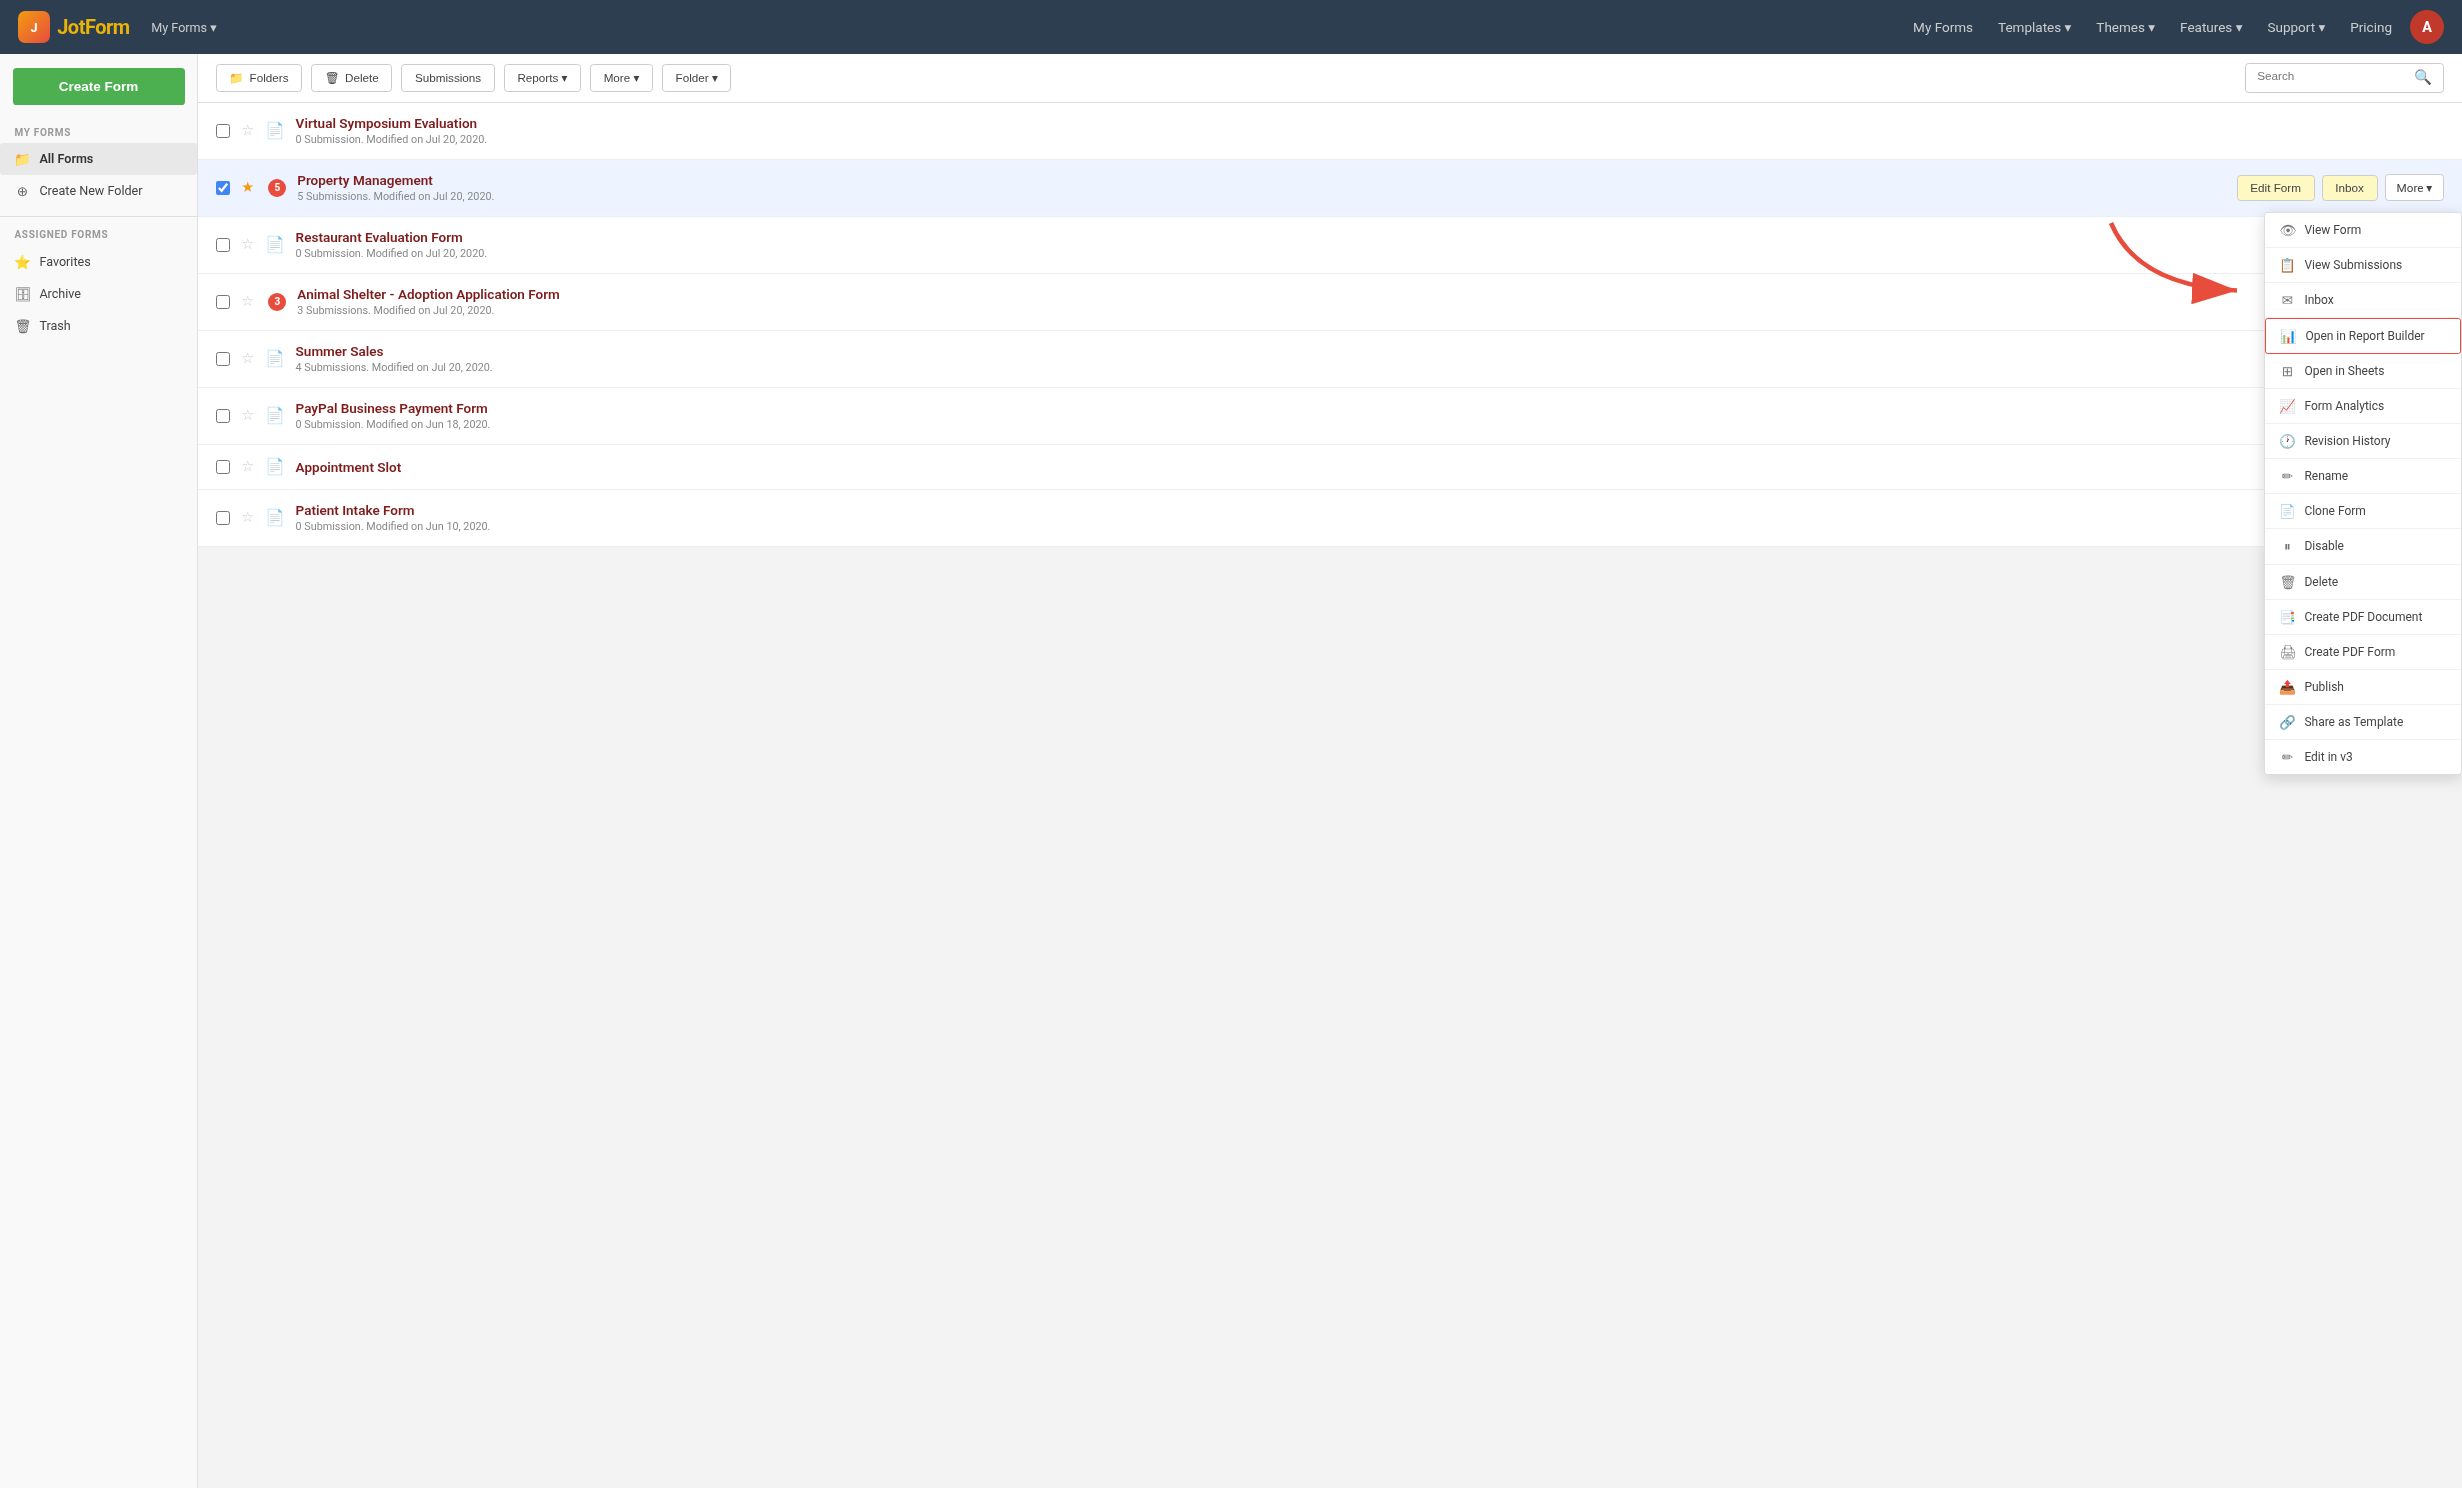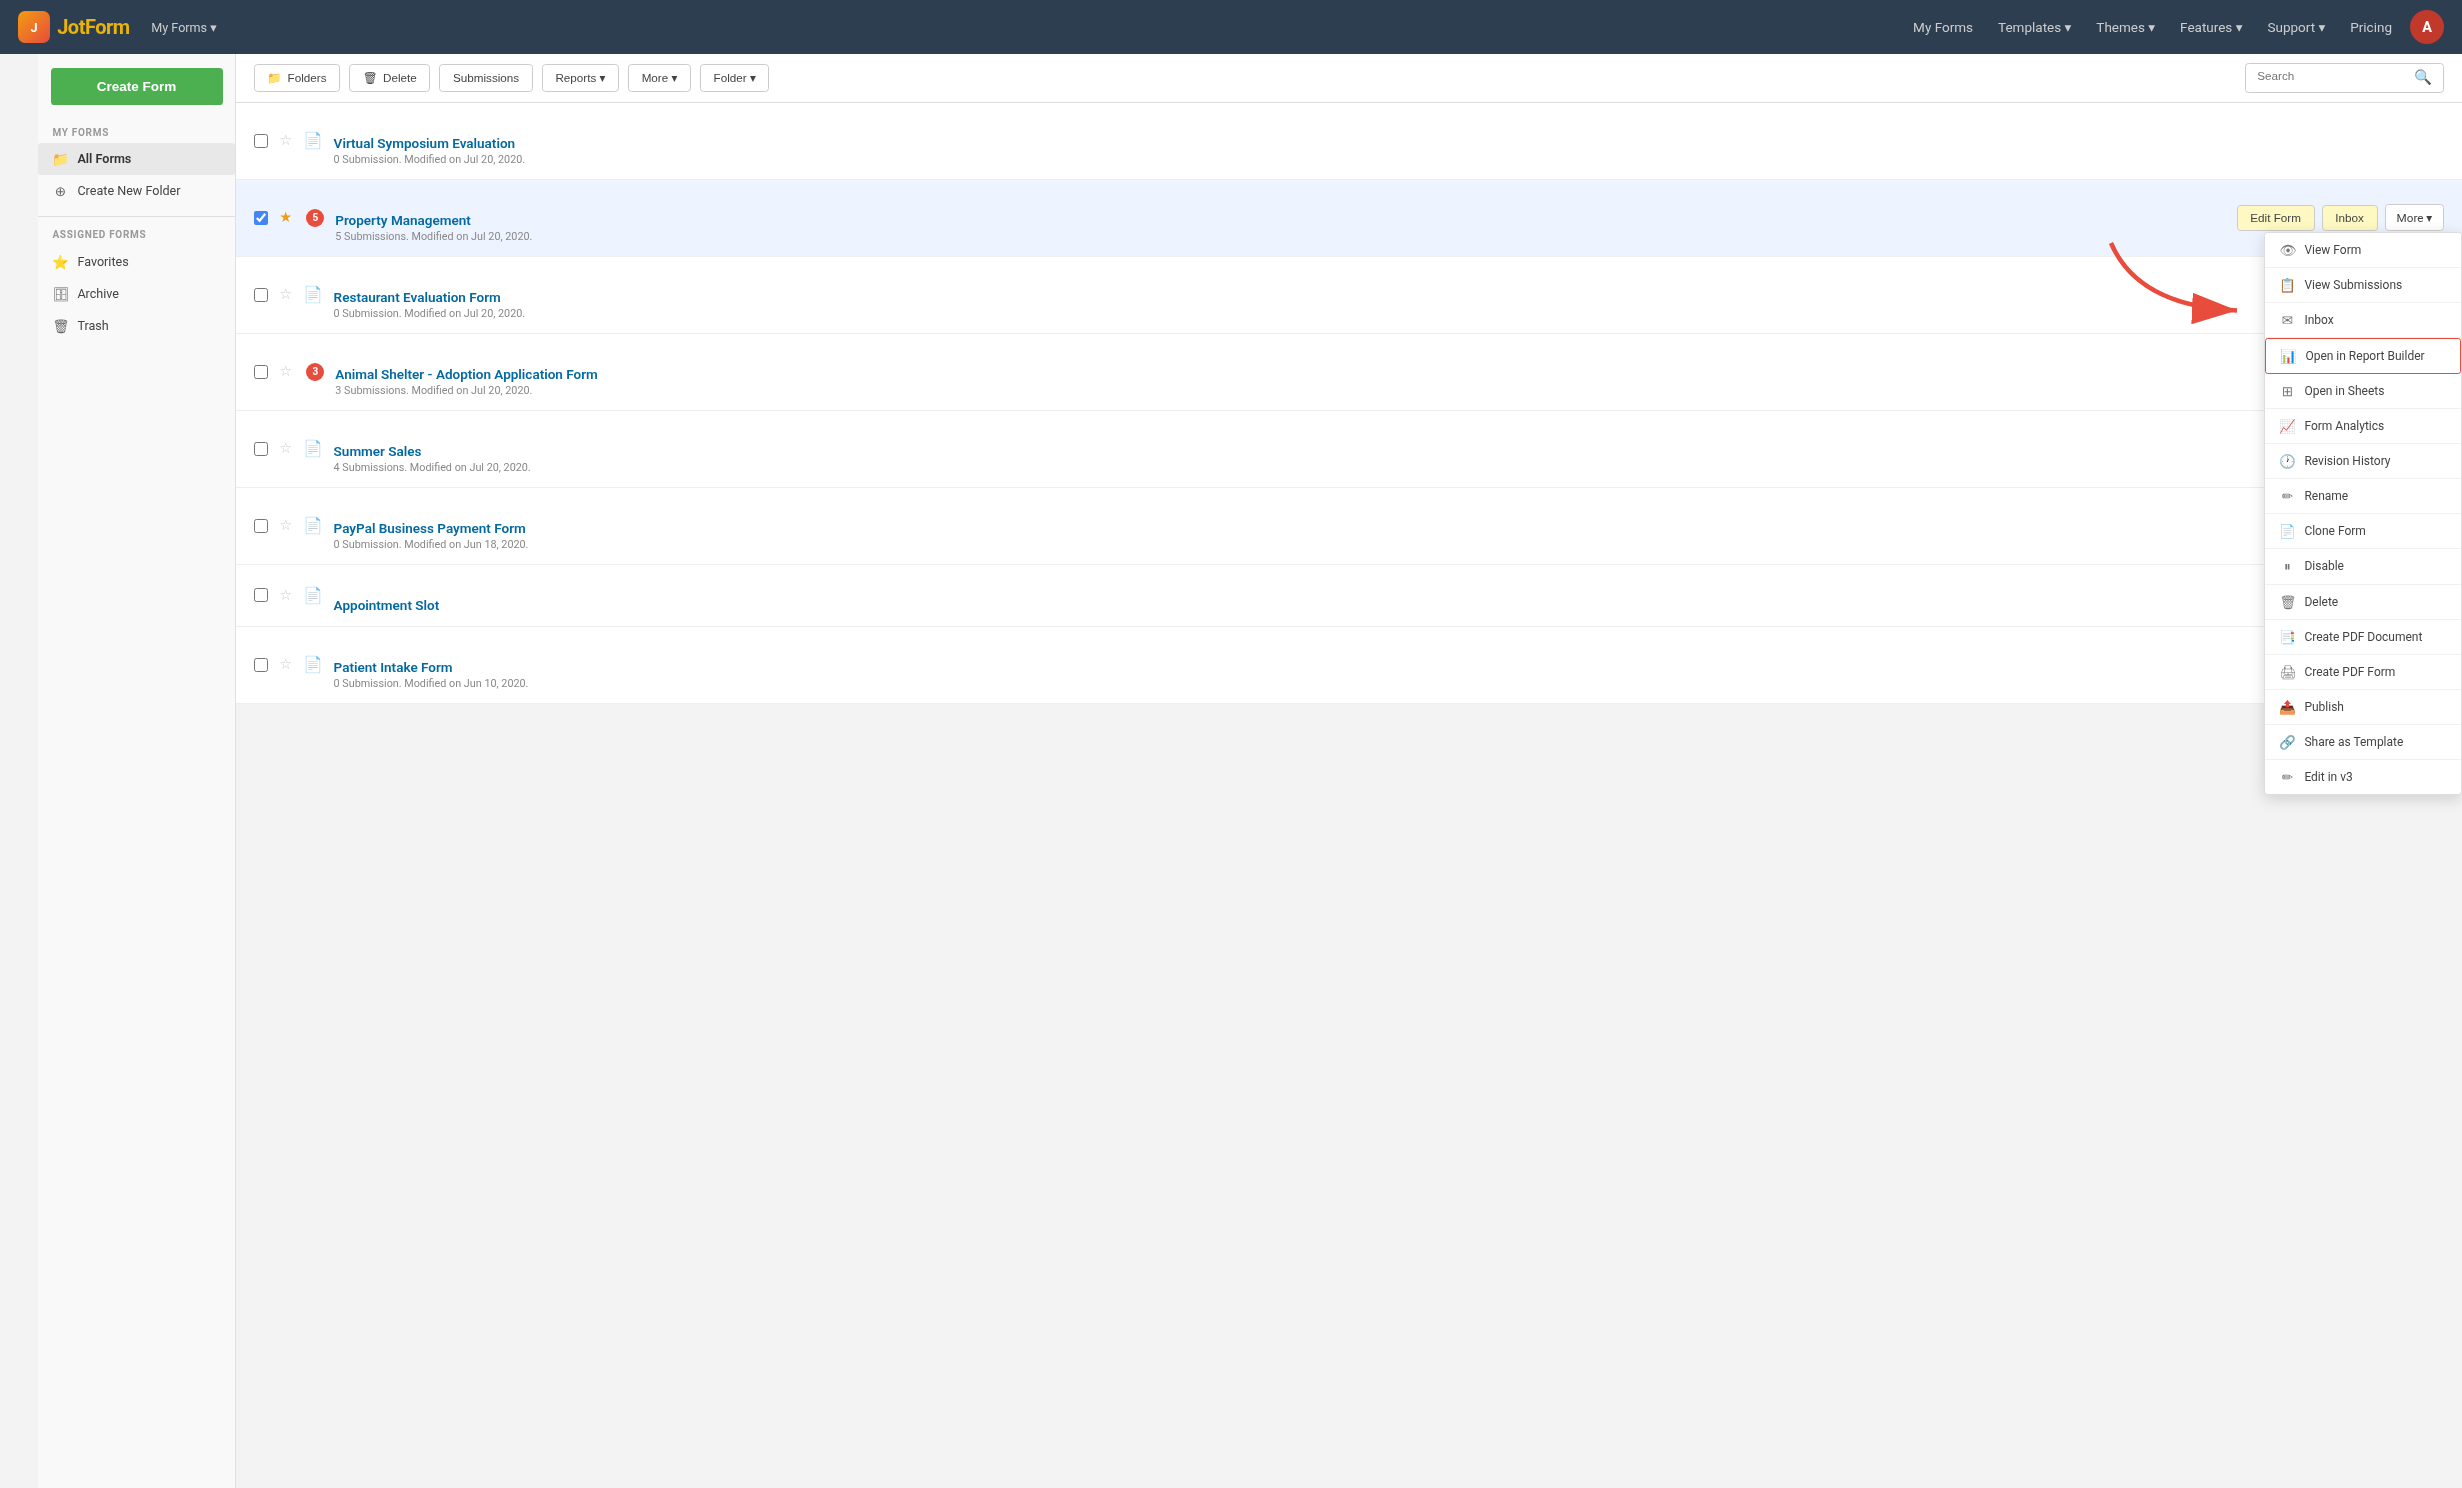--- a/index.html
+++ b/index.html
@@ -42,21 +42,20 @@
     
     .content-area { display: flex; height: calc(100vh - 54px); }
 
     
     .sidebar {
       width: 198px;
       background: #f9f9f9;
       border-right: 0.9px solid #e0e0e0;
       padding: 14.4px 0;
       flex-shrink: 0;
-      margin-left: 38px;
     }
     .create-form-btn {
       margin: 0 12.6px 18px 12.6px;
       background: #4caf50;
       color: white;
       border: none;
       border-radius: 3.6px;
       padding: 10.8px 0;
       width: calc(100% - 25px);
       font-size: 13.5px;
@@ -131,21 +130,21 @@
       background: white;
       gap: 10.8px;
       position: relative;
     }
     .form-row.selected { background: #eef4ff; }
     .form-checkbox { width: 14.4px; height: 14.4px; accent-color: #4285f4; cursor: pointer; }
     .form-star { color: #ccc; font-size: 14.4px; cursor: pointer; }
     .form-star.active { color: #f39c12; }
     .form-icon { color: #aaa; font-size: 16px; }
     .form-info { flex: 1; }
-    .form-title { font-size: 13.5px; font-weight: 600; color: #0369a1; margin-top: 20px; }
+    .form-title { font-size: 13.5px; font-weight: 600; color: #7f1d1d; }
     .form-meta { font-size: 10.8px; color: #888; margin-top: 1.8px; }
     .form-badge {
       background: #e74c3c;
       color: white;
       border-radius: 50%;
       width: 18px; height: 18px;
       font-size: 10px;
       font-weight: bold;
       display: flex; align-items: center; justify-content: center;
       margin-left: 3.6px;

